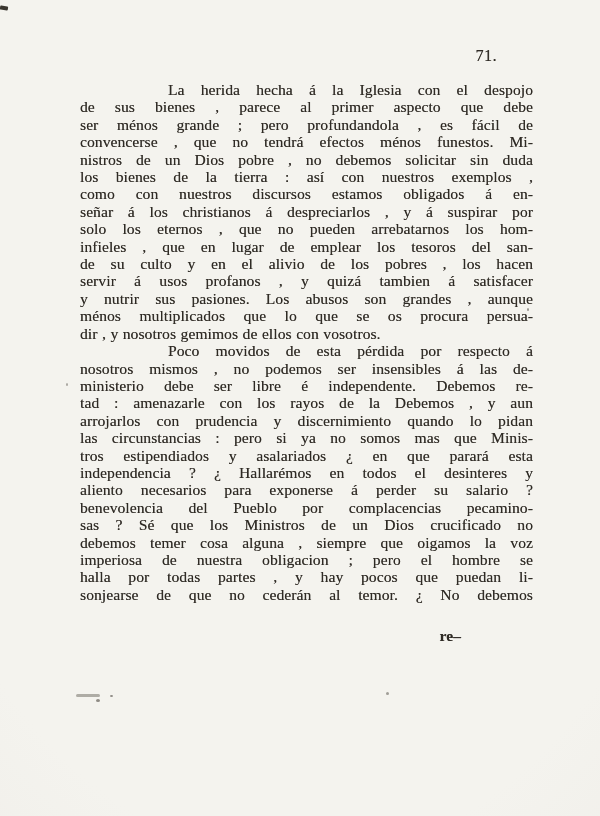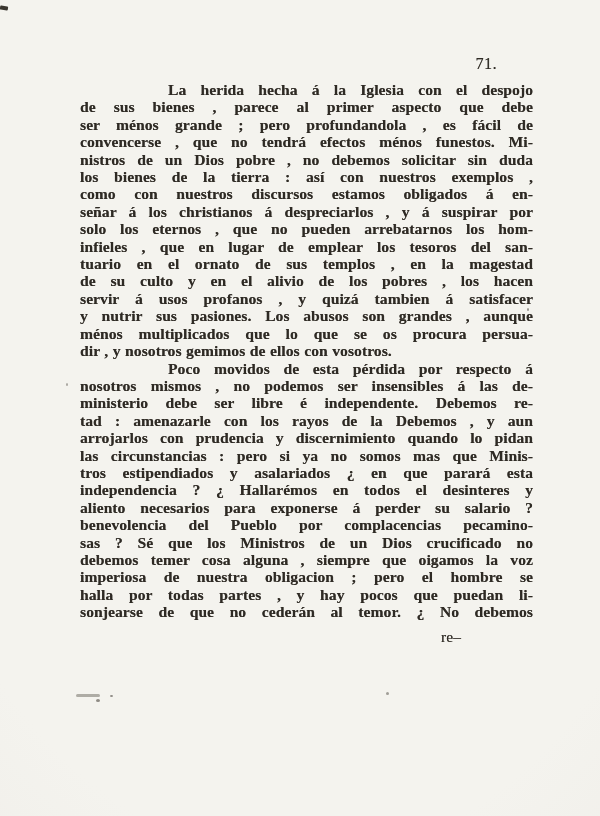--- a/index.html
+++ b/index.html
@@ -15,21 +15,21 @@
   .scan-page {
     position: relative;
     width: 600px;
     height: 816px;
     background:
       radial-gradient(120% 115% at 50% 42%, #f4f3ee 55%, #edebe6 90%, #e7e5df 100%);
     color: #2e2a24;
   }
   .page-number {
     position: absolute;
-    top: 55px;
+    top: 47px;
     left: 80px;
     width: 453px;
     text-align: right;
     padding-right: 36px;
     box-sizing: border-box;
     font-size: 16px;
     letter-spacing: 0.5px;
     text-shadow: 0.2px 0.2px 0.4px rgba(46, 42, 36, 0.6);
   }
   .text-block {
@@ -41,28 +41,28 @@
     line-height: 17.4px;
     letter-spacing: 0.1px;
     word-spacing: 0.5px;
     text-shadow: 0.2px 0.2px 0.4px rgba(46, 42, 36, 0.6);
   }
   .paragraph { margin: 0; }
   .line {
     text-align: justify;
     text-align-last: justify;
     white-space: normal;
-    font-weight: bold;
   }
   .line.indent { padding-left: 88px; }
   .line.flush-last { text-align-last: left; }
   .catchword-row {
-    margin-top: 7px;
+    margin-top: 24px;
     text-align: right;
     padding-right: 72px;
+    font-weight: bold;
   }
   .ink-speck {
     position: absolute;
     background: rgba(58, 53, 45, 0.55);
     border-radius: 50%;
   }
   .speck-corner  { left: 0;  top: 6px;   width: 8px;  height: 4px; border-radius: 1px; background: #3a362f; transform: rotate(8deg); }
   .speck-a { left: 76px;  top: 694px; width: 24px; height: 3px; border-radius: 2px; background: rgba(70, 64, 55, 0.4); }
   .speck-b { left: 96px;  top: 699px; width: 4px;  height: 3px; }
   .speck-c { left: 110px; top: 695px; width: 3px;  height: 2px; }
@@ -83,21 +83,20 @@
       <div class="line indent">La herida hecha á la Iglesia con el despojo</div>
       <div class="line">de sus bienes , parece al primer aspecto que debe</div>
       <div class="line">ser ménos grande ; pero profundandola , es fácil de</div>
       <div class="line">convencerse , que no tendrá efectos ménos funestos. Mi-</div>
       <div class="line">nistros de un Dios pobre , no debemos solicitar sin duda</div>
       <div class="line">los bienes de la tierra : así con nuestros exemplos ,</div>
       <div class="line">como con nuestros discursos estamos obligados á en-</div>
       <div class="line">señar á los christianos á despreciarlos , y á suspirar por</div>
       <div class="line">solo los eternos , que no pueden arrebatarnos los hom-</div>
       <div class="line">infieles , que en lugar de emplear los tesoros del san-</div>
-      <div class="line">tuario en el ornato de sus templos , en la magestad</div>
       <div class="line">de su culto y en el alivio de los pobres , los hacen</div>
       <div class="line">servir á usos profanos , y quizá tambien á satisfacer</div>
       <div class="line">y nutrir sus pasiones. Los abusos son grandes , aunque</div>
       <div class="line">ménos multiplicados que lo que se os procura persua-</div>
       <div class="line flush-last">dir , y nosotros gemimos de ellos con vosotros.</div>
     </div>
 
     <div class="paragraph">
       <div class="line indent">Poco movidos de esta pérdida por respecto á</div>
       <div class="line">nosotros mismos , no podemos ser insensibles á las de-</div>

